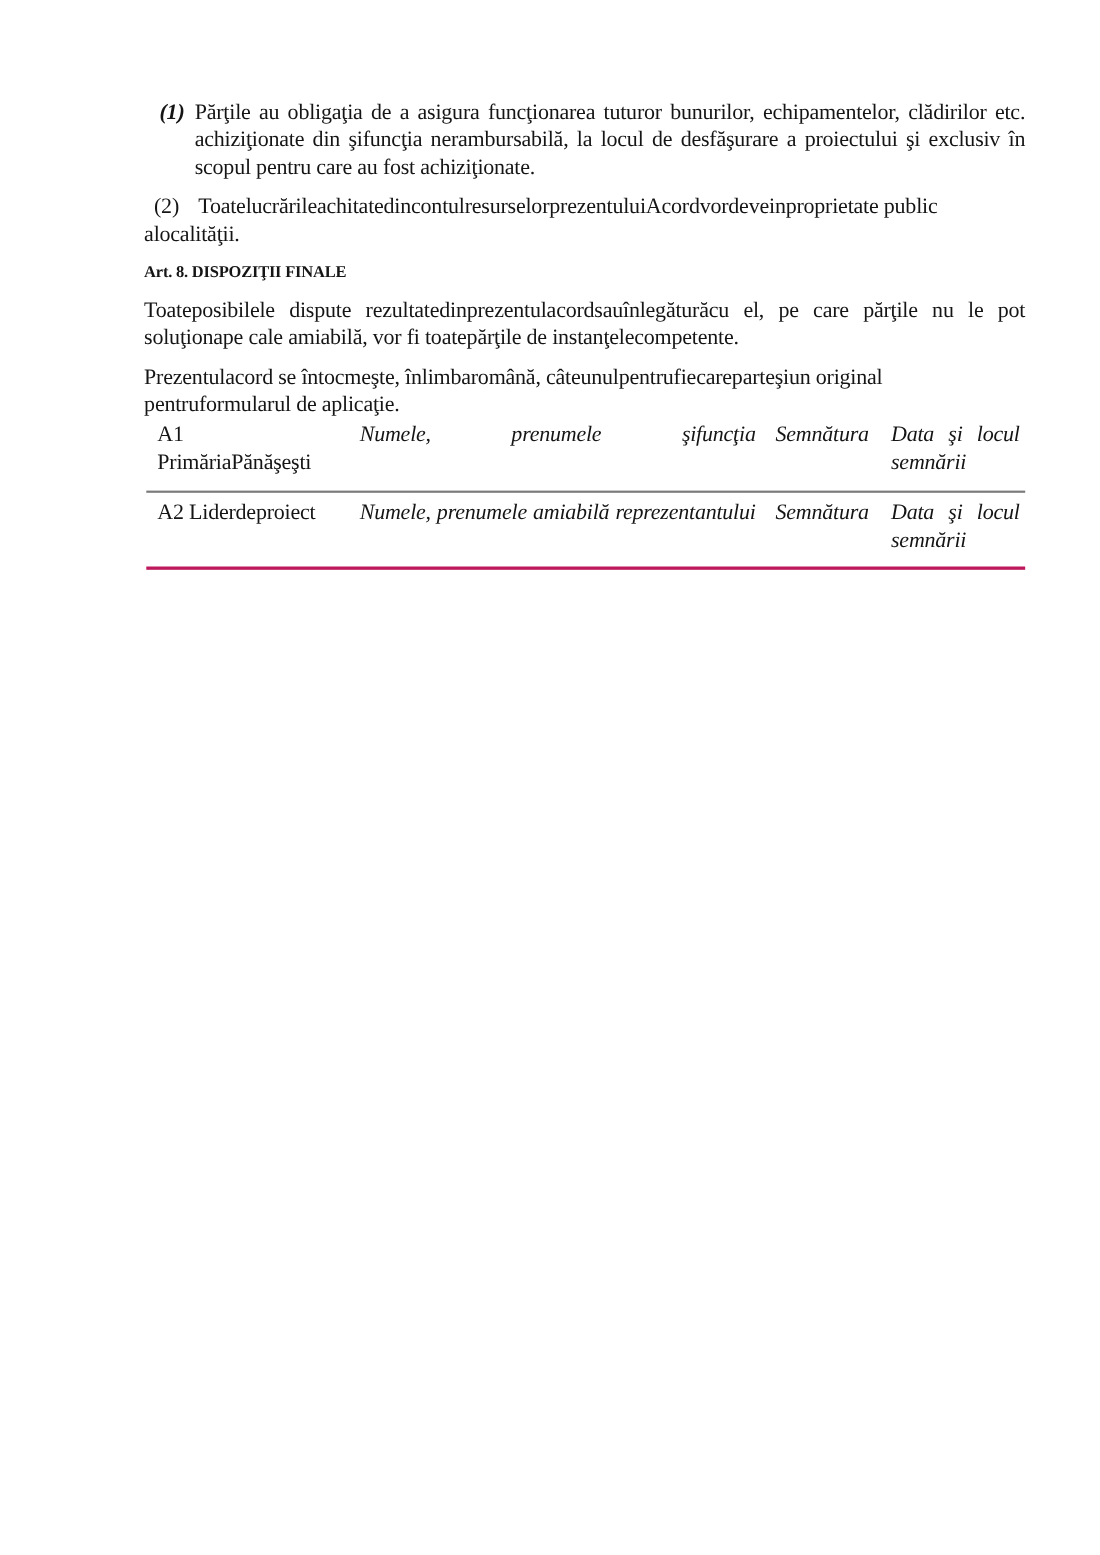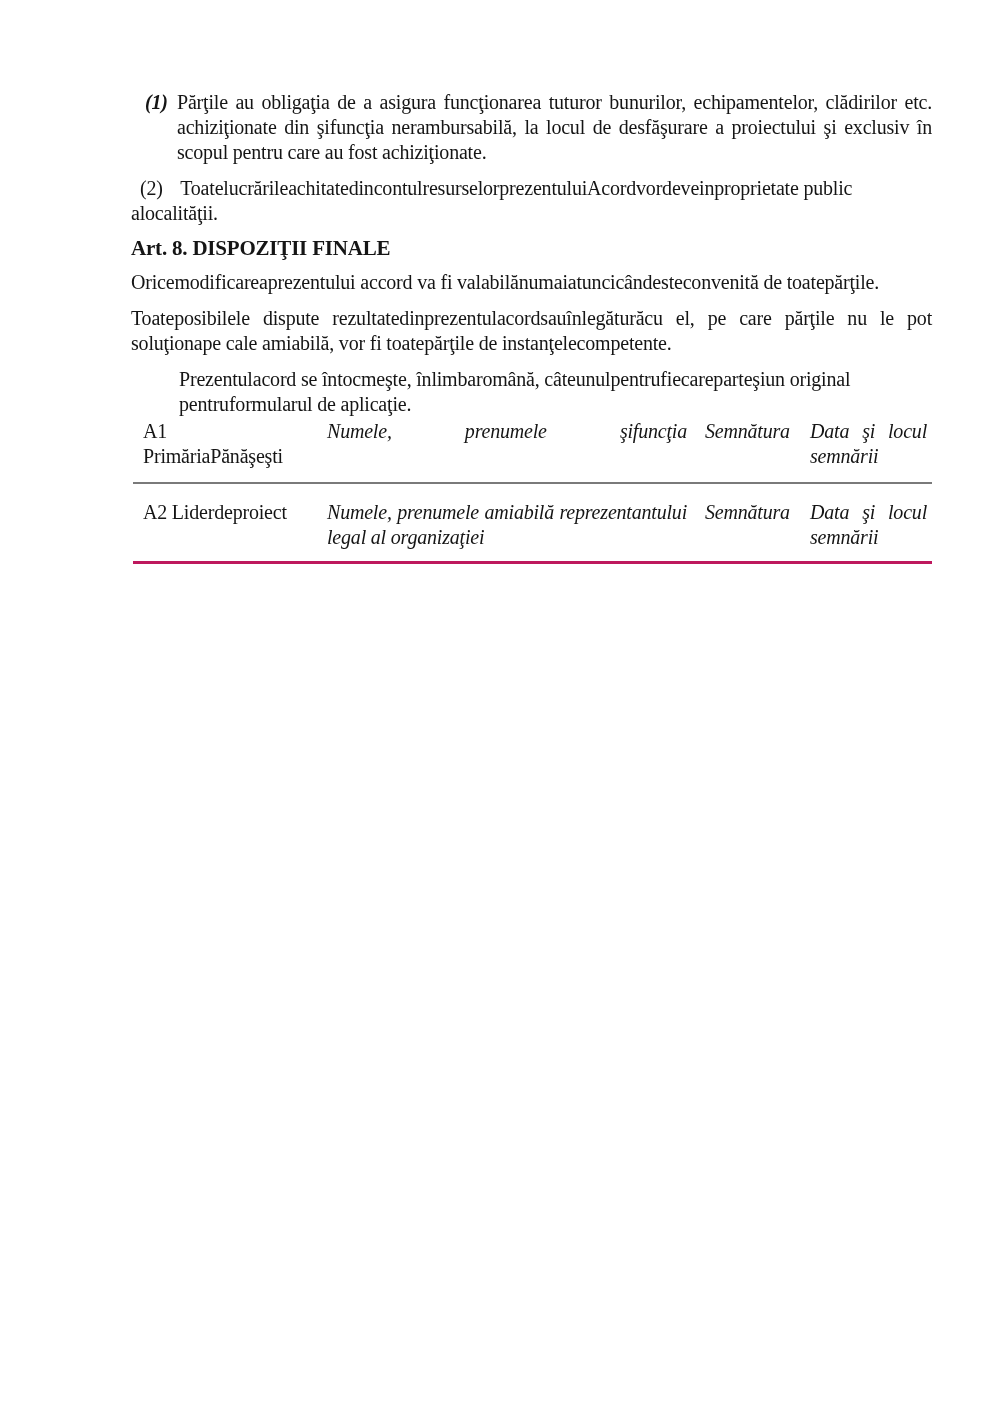--- a/index.html
+++ b/index.html
@@ -40,42 +40,42 @@
     top: 0;
     font-weight: bold;
     font-style: italic;
   }
 
   
   .p2 { text-indent: 9px; margin-bottom: 9px; }
   .p2 .marker2 { margin-right: 13px; }
 
   .heading {
-    font-size: 21px;
+    font-size: 15px;
     font-weight: bold;
     line-height: 26px;
     margin: 0 0 9px 0;
     white-space: nowrap;
   }
-  .para-last { margin-bottom: 2px; margin-left: 48px; }
+  .para-last { margin-bottom: 2px; }
 
   
   .sig-table {
     margin-left: 2px;
     width: 799px;
     border-bottom: 3px solid #be185d;
   }
   .sig-row {
     display: grid;
     grid-template-columns: 182px 390px 105px 1fr;
   }
   .sig-row.first { padding-bottom: 13px; }
   .sig-row.second {
     border-top: 2px solid #7a7a7a;
-    padding-top: 16px;
+    padding-top: 6px;
     padding-bottom: 11px;
   }
   .cell { min-width: 0; }
   .id-cell { padding-left: 10px; }
   .italic { font-style: italic; }
   .role-cell { padding-right: 18px; margin-left: 12px; }
   .date-cell { padding-right: 5px; }
   .line { display: block; }
   .line.stretch {
     text-align: justify;
@@ -93,21 +93,20 @@
       <span>Părţile au obligaţia de a asigura funcţionarea tuturor bunurilor, echipamentelor, clădirilor etc. achiziţionate din şifuncţia nerambursabilă, la locul de desfăşurare a proiectului şi exclusiv în scopul pentru care au fost achiziţionate.</span>
     </p>
 
     <p class="para p2">
       <span class="marker2">(2)</span>
       <span>ToatelucrărileachitatedincontulresurselorprezentuluiAcordvordeveinproprietate public alocalităţii.</span>
     </p>
 
     <h2 class="heading">Art. 8. DISPOZIŢII FINALE</h2>
 
-    <p class="para nowrap">Oricemodificareaprezentului accord va fi valabilănumaiatuncicândesteconvenită de toatepărţile.</p>
 
     <p class="para justify">Toateposibilele dispute rezultatedinprezentulacordsauînlegăturăcu el, pe care părţile nu le pot soluţionape cale amiabilă, vor fi toatepărţile de instanţelecompetente.</p>
 
     <p class="para para-last">Prezentulacord se întocmeşte, înlimbaromână, câteunulpentrufiecareparteşiun original pentruformularul de aplicaţie.</p>
 
     <div class="sig-table">
         <div class="sig-row first">
           <div class="cell id-cell">
             <div class="line">A1</div>
             <div class="line">PrimăriaPănăşeşti</div>
@@ -120,21 +119,20 @@
             <div class="line stretch">Data şi locul</div>
             <div class="line">semnării</div>
           </div>
         </div>
         <div class="sig-row second">
           <div class="cell id-cell">
             <div class="line">A2 Liderdeproiect</div>
           </div>
           <div class="cell role-cell italic">
             <div class="line stretch">Numele, prenumele amiabilă reprezentantului</div>
-            <div class="line">legal al organizaţiei</div>
           </div>
           <div class="cell sig-cell italic">Semnătura</div>
           <div class="cell date-cell italic">
             <div class="line stretch">Data şi locul</div>
             <div class="line">semnării</div>
           </div>
         </div>
       </div>
 
   </div>

